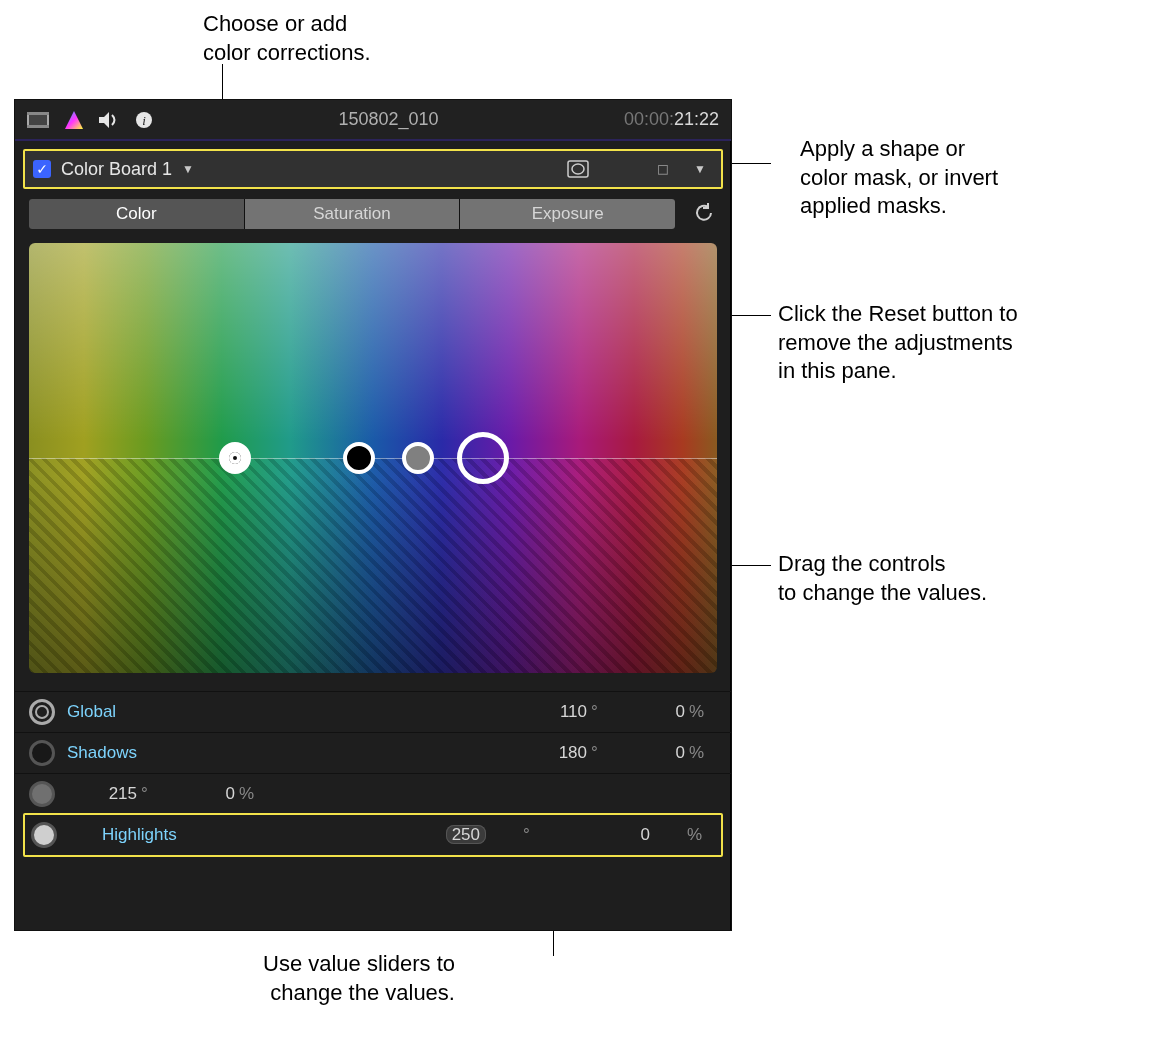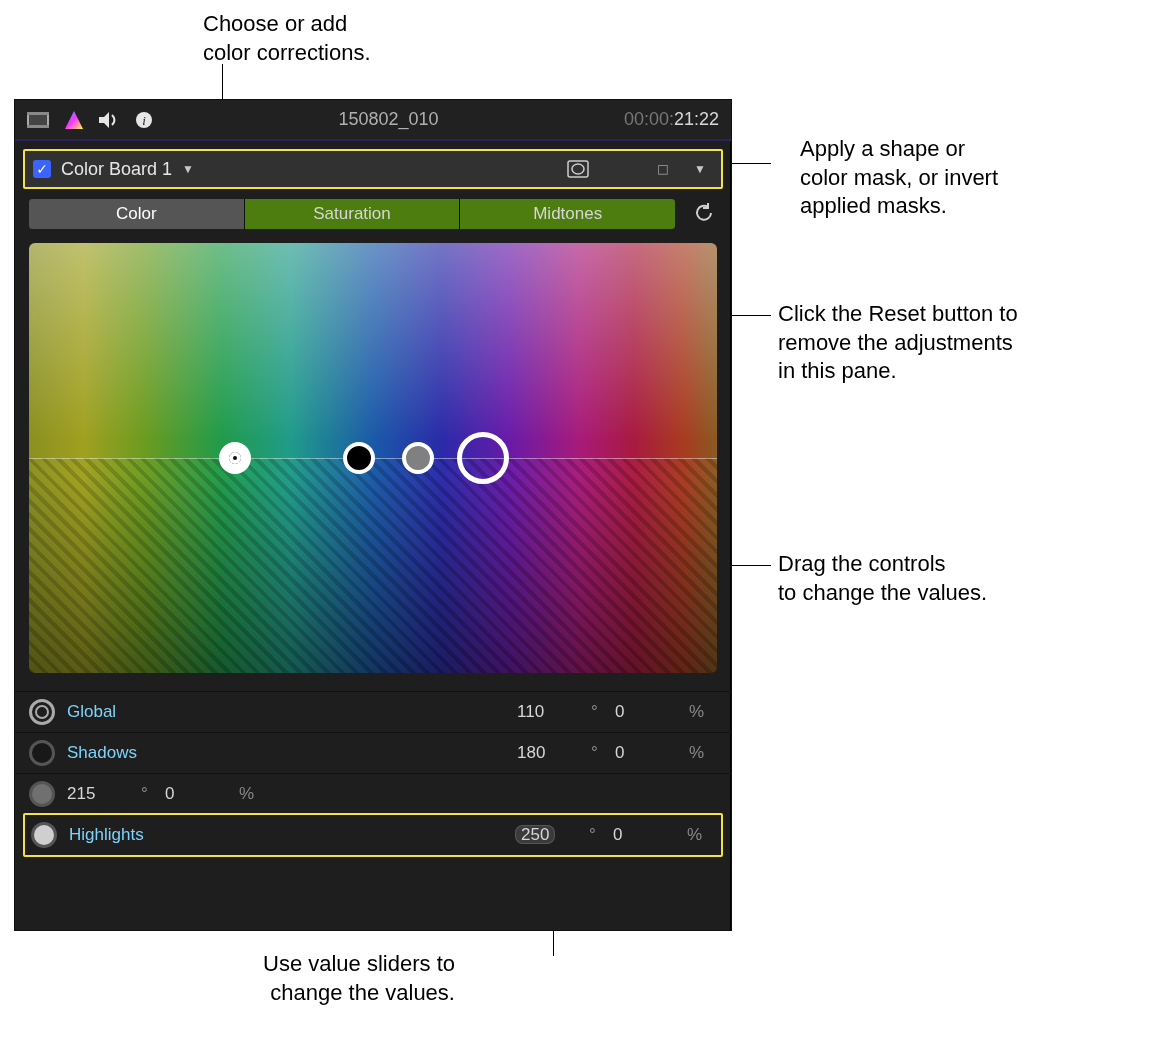--- a/index.html
+++ b/index.html
@@ -93,21 +93,21 @@
     margin: 10px 14px 0 14px;
   }
   .seg {
     display: flex; flex: 1; height: 30px;
     border-radius: 3px; overflow: hidden;
     box-shadow: 0 0 0 1px #000 inset;
   }
   .seg-btn {
     flex: 1; display: flex; align-items: center; justify-content: center;
     font-size: 17px; color: #d6d6d6;
-    background: #4d7c0f; border-right: 1px solid #111;
+    background: #737373; border-right: 1px solid #111;
   }
   .seg-btn:last-child { border-right: none; }
   .seg-btn.active { background: #555; color: #fff; }
   .reset-btn { width: 24px; height: 24px; color: #bcbcbc; }
 
   .board-wrap { margin: 14px 14px 0 14px; }
   .board {
     position: relative;
     width: 100%;
     height: 430px;
@@ -151,27 +151,28 @@
     border-top: 1px solid #111;
     font-size: 17px;
   }
   .srow .ico { width: 26px; height: 26px; border-radius: 50%; margin-right: 12px; border: 3px solid #888; box-sizing: border-box;}
   .srow.g .ico { border-color:#aaa; }
   .srow.g .ico::after { content:""; display:block;width:10px;height:10px;border-radius:50%;border:2px solid #aaa;margin:3px auto 0;}
   .srow.s .ico { background:#181818; border-color:#555;}
   .srow.m .ico { background:#707070; border-color:#555;}
   .srow.h .ico { background:#cfcfcf; border-color:#555;}
   .srow .label { flex: 1; color:#7dd3fc;}
-  .srow .num { width: 70px; color:#d6d6d6; font-variant-numeric: tabular-nums;}
+  .srow .num { width: 70px; text-align: right; color:#d6d6d6; font-variant-numeric: tabular-nums;}
   .srow .unit { width: 24px; text-align: left; color:#888; padding-left: 4px;}
   .srow.sel {
     position: relative;
     border: 2px solid #f2e24a; border-width: 2px 2px 2px 2px;
     margin: -1px 8px 0 8px; border-radius: 2px;
     padding: 0 10px 0 6px;
+    gap: 33px;
   }
   .val-box {
     background: #3b3b3b; border-radius: 8px;
     padding: 0 6px; color:#d6d6d6;
     box-shadow: 0 0 0 1px #555 inset;
   }
 </style>
 </head>
 <body>
 
@@ -249,21 +250,21 @@
     </span>
     <span style="width:40px"></span>
     <span class="kf-btn">◇</span>
     <span class="kf-chev">▼</span>
   </div>
 
   <div class="seg-row">
     <div class="seg">
       <div class="seg-btn active">Color</div>
       <div class="seg-btn">Saturation</div>
-      <div class="seg-btn">Midtones</div>
+      <div class="seg-btn">Exposure</div>
     </div>
     <span class="reset-btn">
       <svg width="20" height="20" fill="none" stroke="#cfcfcf" stroke-width="2">
           <path d="M15 5a7 7 0 1 0 3 6"></path>
           <path d="M15 1v5h-5"></path>
         </svg>
     </span>
   </div>
 
   <div class="board-wrap">

